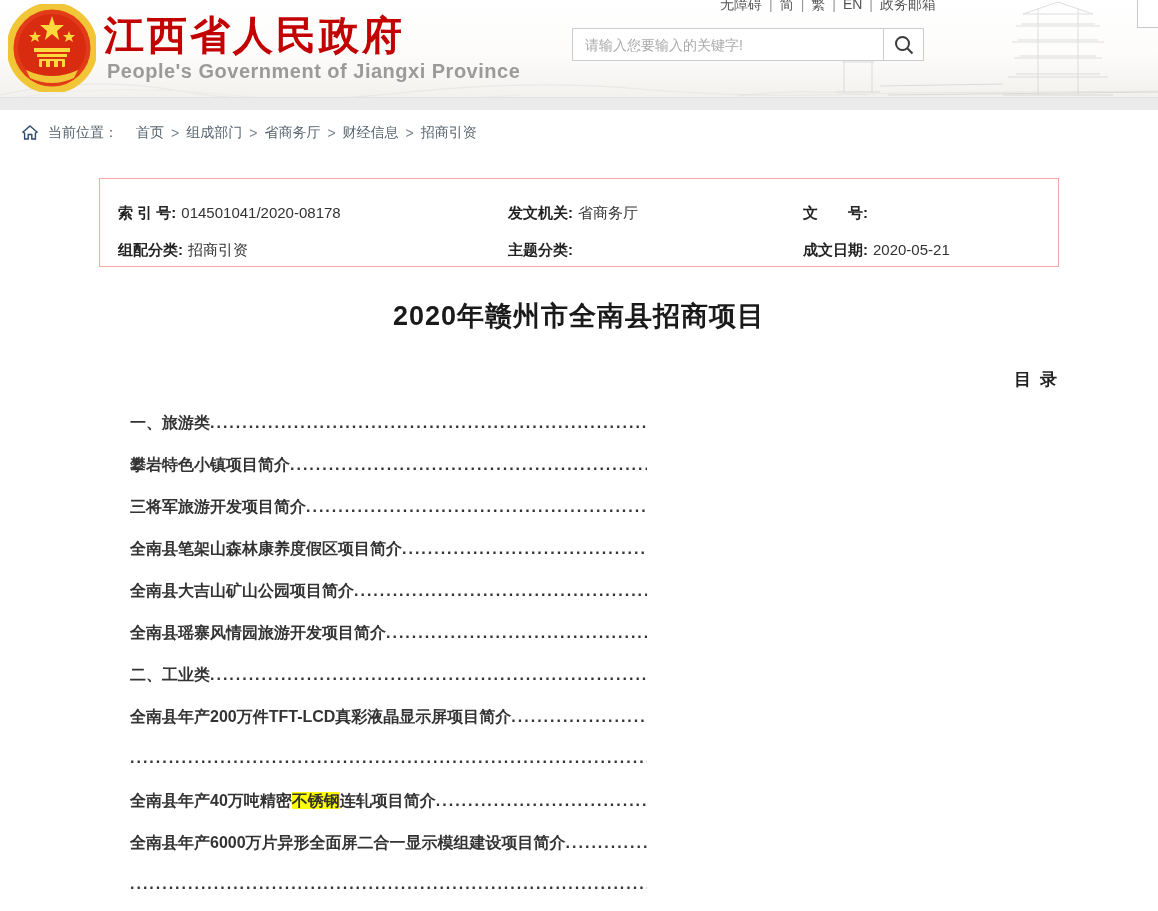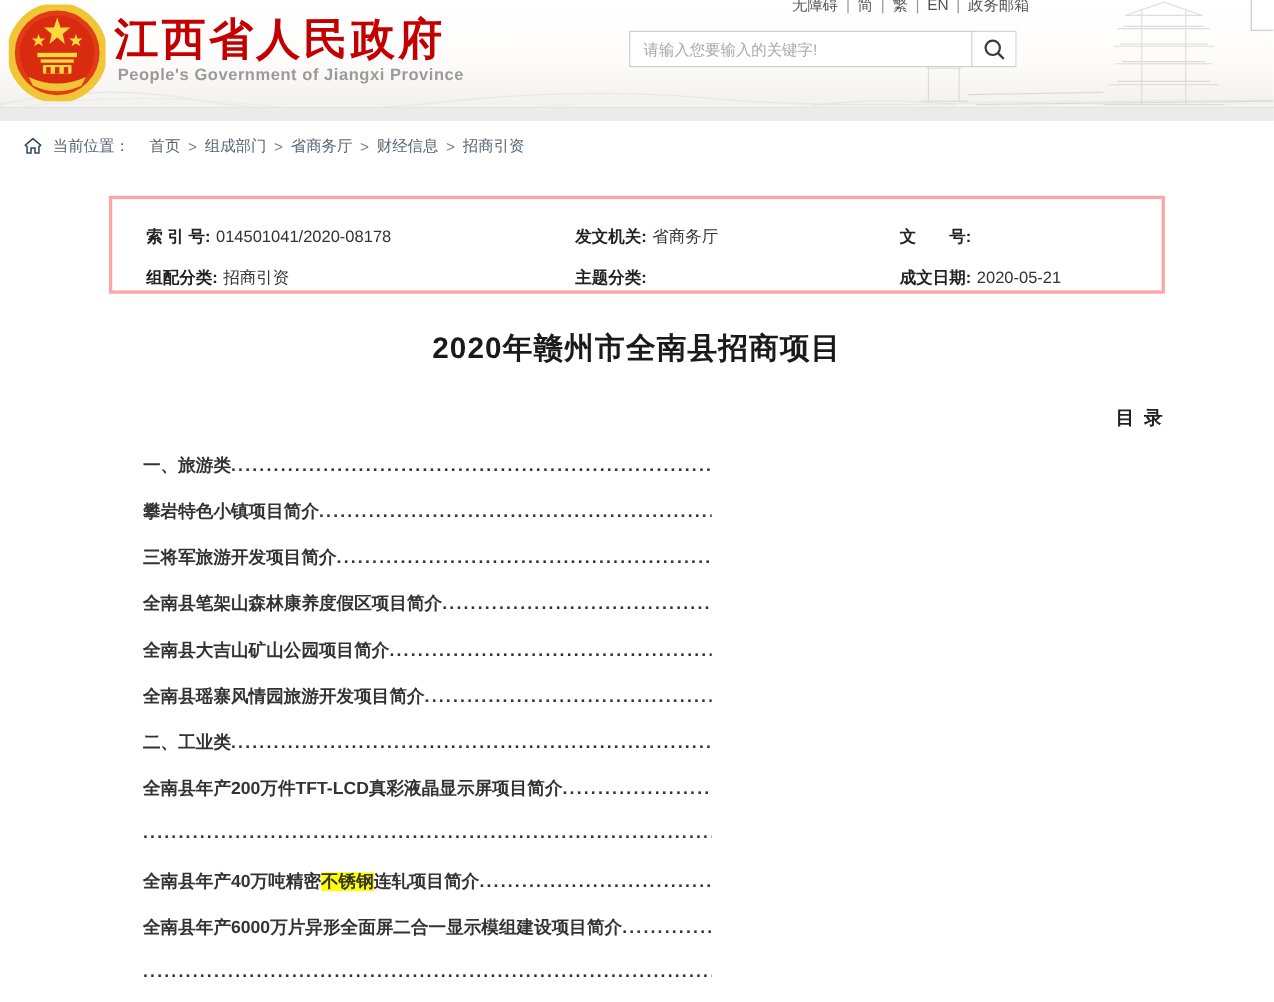--- a/index.html
+++ b/index.html
@@ -10,21 +10,21 @@
   
   .header { position:relative; width:100%; height:97px;
     background:linear-gradient(180deg,#ffffff 0%,#fdfcfb 55%,#f3f1ee 100%);
     overflow:hidden; }
   .header-art { position:absolute; right:0; top:0; height:97px; width:420px; opacity:.55; }
   .mountains { position:absolute; left:0; bottom:0; width:100%; height:40px; opacity:.5; }
   .emblem { position:absolute; left:8px; top:4px; width:88px; height:88px; }
   .site-title { position:absolute; left:104px; top:8px; color:#c20000;
     font-size:40px; font-weight:bold; letter-spacing:3px; }
   .site-sub { position:absolute; left:107px; top:60px; color:#9a9a9a;
-    font-size:15px; font-weight:bold; letter-spacing:.5px; }
+    font-size:20px; font-weight:bold; letter-spacing:.5px; }
 
   .top-links { position:absolute; top:-4px; right:222px; font-size:14px; color:#555;
     white-space:nowrap; }
   .top-links a { color:#555; text-decoration:none; cursor:pointer; }
   .top-sep { color:#999; margin:0 7px; }
 
   .searchbar { position:absolute; left:572px; top:28px; width:352px; height:33px;
     background:#fff; border:1px solid #ccc; display:flex; }
   .search-input { flex:1; border:none; outline:none; padding:0 12px; font-size:14px;
     color:#333; background:transparent; font-family:inherit; }
@@ -39,21 +39,21 @@
   .strip { width:100%; height:13px; background:#ebebeb; border-top:1px solid #e2e2e2; }
   .crumbbar { width:100%; height:45px; background:#fff; display:flex; align-items:center;
     padding-left:22px; font-size:14px; color:#57646f; }
   .crumbbar .home-ic { margin-right:10px; display:inline-flex; }
   .crumb-label { margin-right:18px; }
   .crumbbar a { color:#57646f; text-decoration:none; cursor:pointer; }
   .crumb-sep { margin:0 7px; color:#79848e; }
 
   
   .content { width:960px; margin:0 auto; padding-top:23px; }
-  .metabox { border:3px solid #fca5a5; height:89px; padding:16px 0 0 31px;
+  .metabox { border:1px solid #fca5a5; height:89px; padding:16px 0 0 18px;
     display:grid; grid-template-columns:390px 295px 1fr; grid-auto-rows:37px;
     align-items:center; font-size:15px; color:#333; }
   .metabox .lbl { font-weight:bold; color:#222; white-space:pre; }
   .metabox .val { margin-left:5px; color:#333; }
 
   .doc-title { text-align:center; margin-top:31px; font-size:27px; font-weight:bold;
     color:#1a1a1a; letter-spacing:1px; }
   .toc-heading { text-align:right; margin-top:34px; font-size:17px; font-weight:bold;
     color:#222; letter-spacing:2px; }
 

